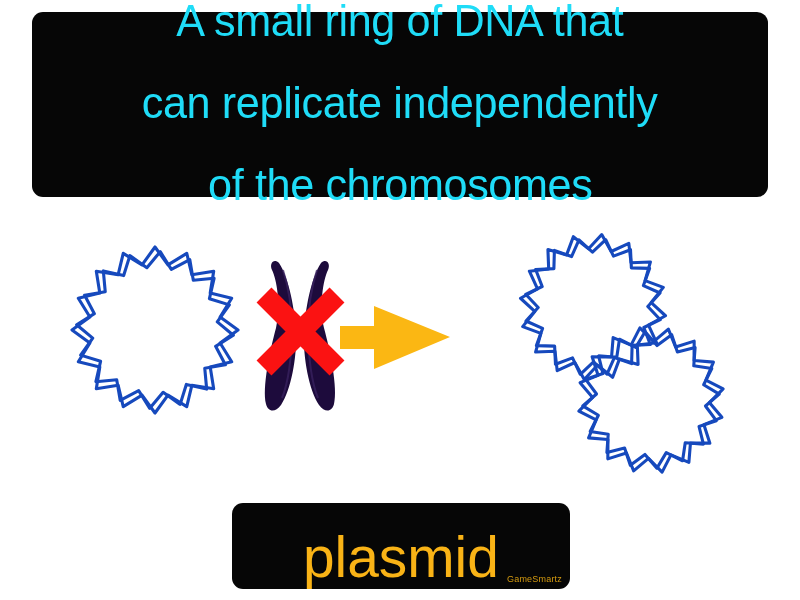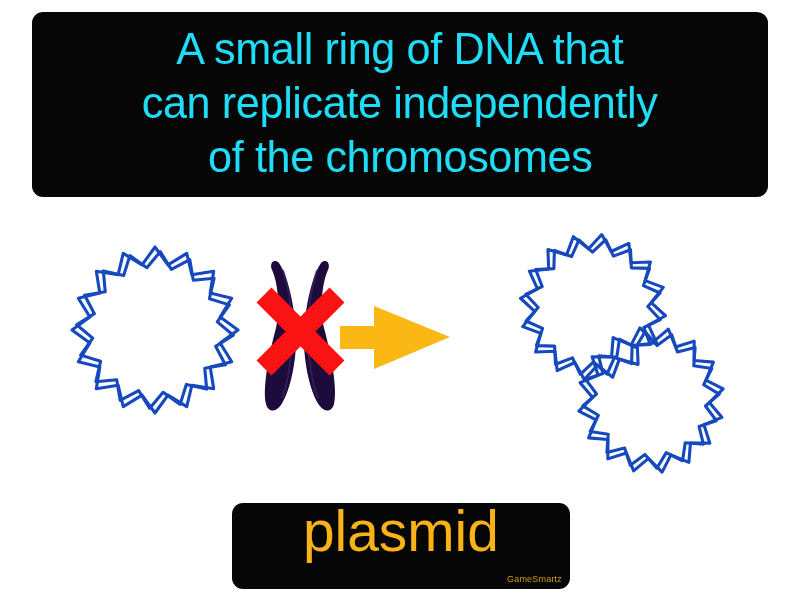--- a/index.html
+++ b/index.html
@@ -30,20 +30,21 @@
     width: 736px;
     height: 185px;
     background: #060606;
     border-radius: 11px;
     box-sizing: border-box;
     display: flex;
     flex-direction: column;
     align-items: center;
     justify-content: center;
     padding: 4px 10px 8px 10px;
+    gap: 28px;
   }
   .definition-line {
     color: #1fdcf7;
     font-size: 45px;
     line-height: 54px;
     font-weight: 400;
     letter-spacing: -0.4px;
     white-space: nowrap;
     text-align: center;
     transform: scaleX(0.96);
@@ -65,21 +66,21 @@
   #term-banner {
     position: absolute;
     left: 232px;
     top: 503px;
     width: 338px;
     height: 86px;
     background: #060606;
     border-radius: 11px;
     box-sizing: border-box;
     display: flex;
-    align-items: flex-start;
+    align-items: flex-end;
     justify-content: center;
   }
   #term-text {
     color: #f9b316;
     font-size: 58px;
     line-height: 60px;
     font-weight: 400;
     letter-spacing: 0px;
     white-space: nowrap;
     transform: translateY(-2px) scaleX(0.98);

